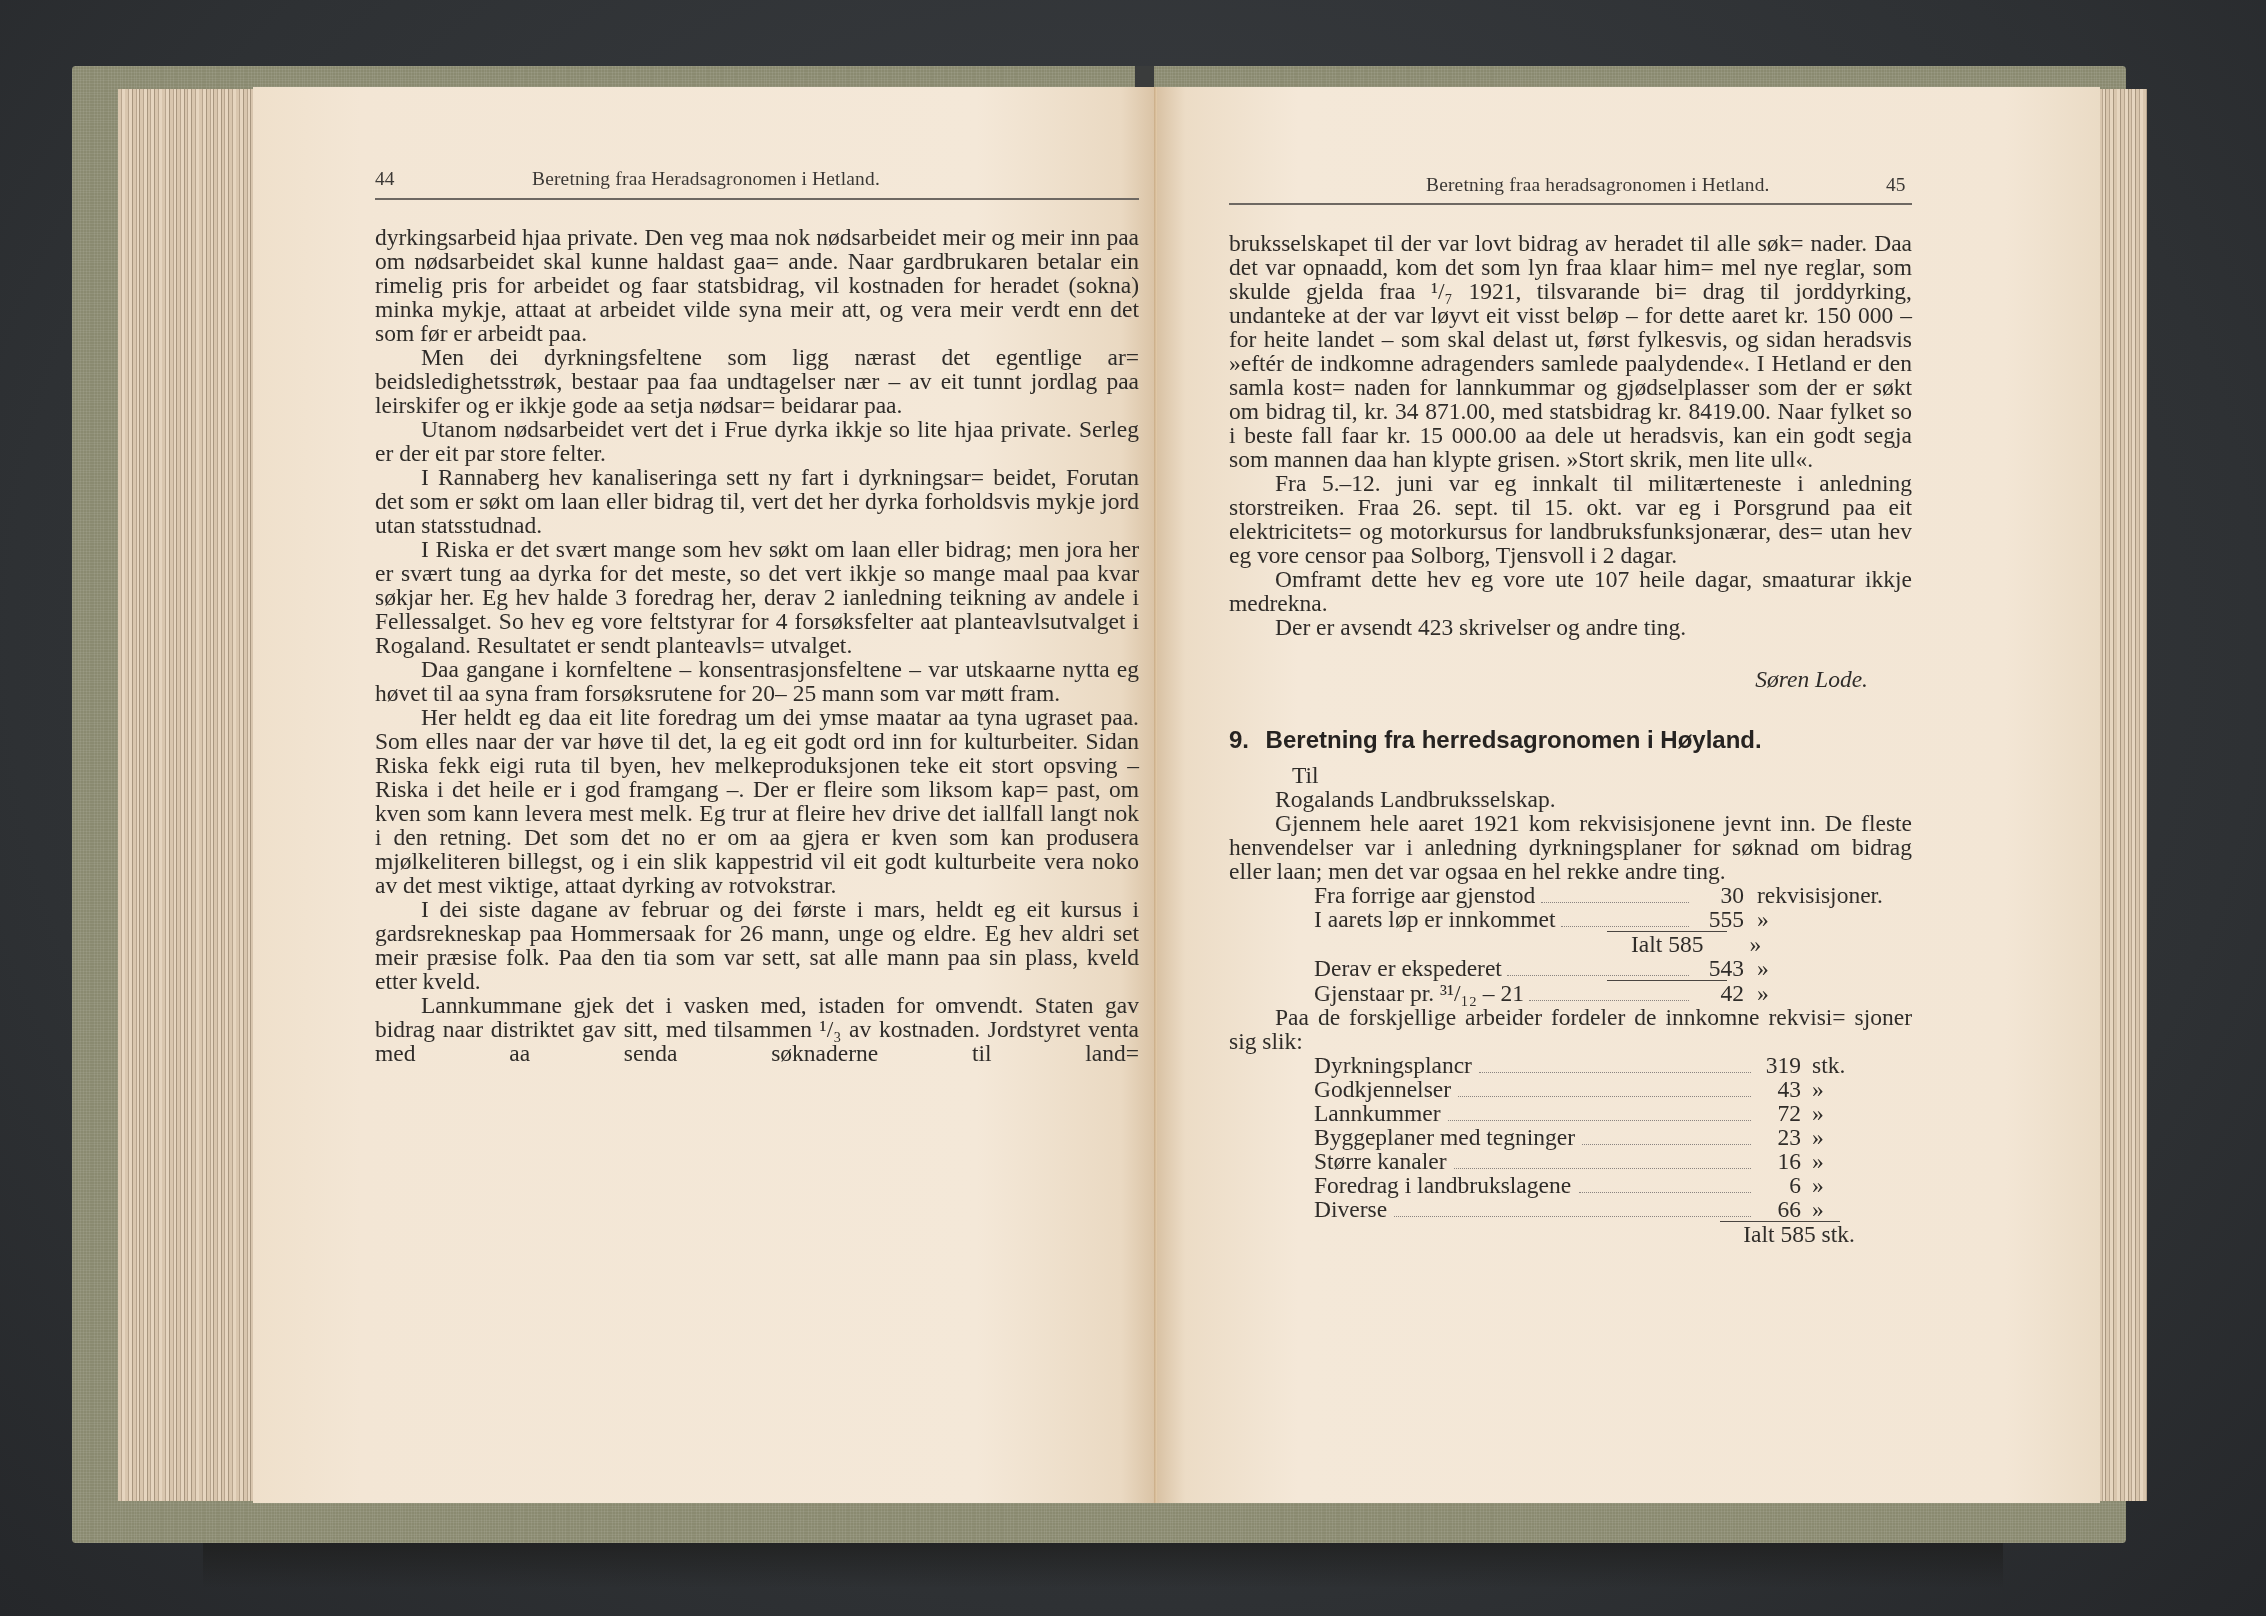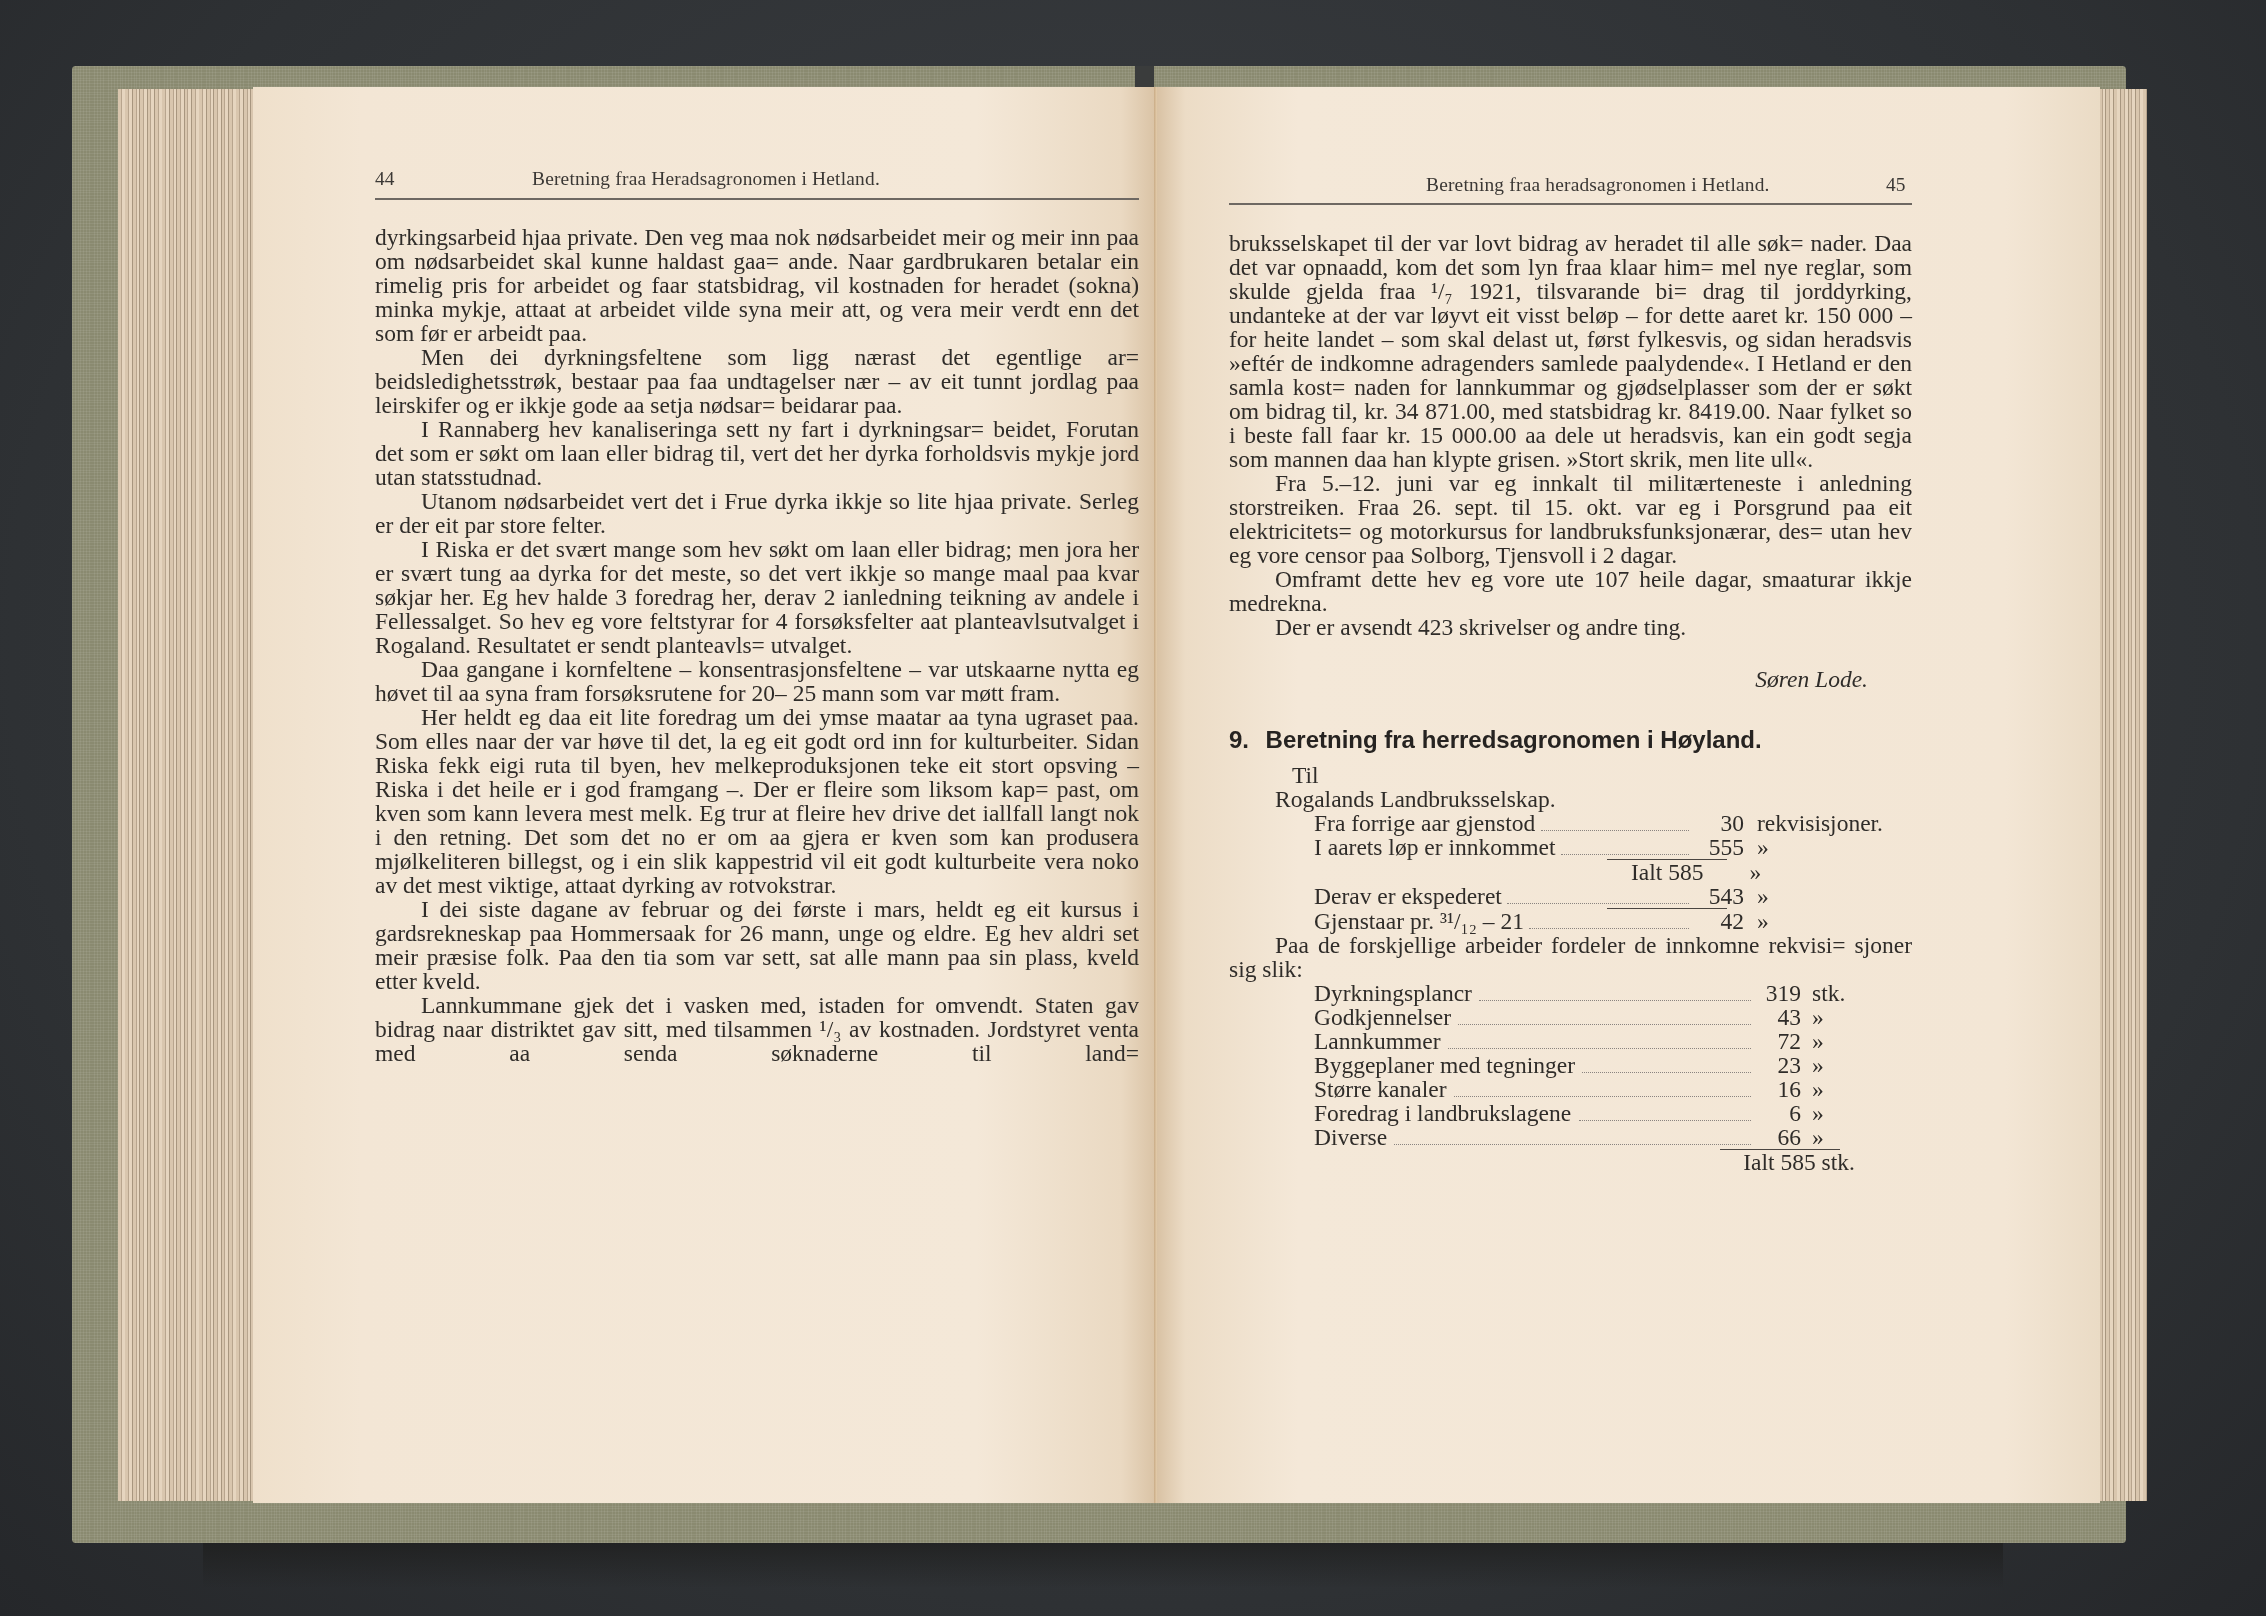--- a/index.html
+++ b/index.html
@@ -103,22 +103,22 @@
 <div class="edges-right"></div>
 
 <div class="page left">
   <div class="folio" style="left:122px; top:81px;">44</div>
   <div class="running-head" style="left:279px; top:81px;">Beretning fraa Heradsagronomen i Hetland.</div>
   <div class="rule" style="left:122px; top:111px; width:764px;"></div>
 
   <div class="column" id="left-col" style="left:122px; top:138px; width:764px;">
       <p class="">dyrkingsarbeid hjaa private. Den veg maa nok nødsarbeidet meir og meir inn paa om nødsarbeidet skal kunne haldast gaa= ande. Naar gardbrukaren betalar ein rimelig pris for arbeidet og faar statsbidrag, vil kostnaden for heradet (sokna) minka mykje, attaat at arbeidet vilde syna meir att, og vera meir verdt enn det som før er arbeidt paa.</p>
       <p class="indent">Men dei dyrkningsfeltene som ligg nærast det egentlige ar= beidsledighetsstrøk, bestaar paa faa undtagelser nær – av eit tunnt jordlag paa leirskifer og er ikkje gode aa setja nødsar= beidarar paa.</p>
+      <p class="indent">Utanom nødsarbeidet vert det i Frue dyrka ikkje so lite hjaa private. Serleg er der eit par store felter.</p>
       <p class="indent">I Rannaberg hev kanaliseringa sett ny fart i dyrkningsar= beidet, Forutan det som er søkt om laan eller bidrag til, vert det her dyrka forholdsvis mykje jord utan statsstudnad.</p>
-      <p class="indent">Utanom nødsarbeidet vert det i Frue dyrka ikkje so lite hjaa private. Serleg er der eit par store felter.</p>
       <p class="indent">I Riska er det svært mange som hev søkt om laan eller bidrag; men jora her er svært tung aa dyrka for det meste, so det vert ikkje so mange maal paa kvar søkjar her. Eg hev halde 3 foredrag her, derav 2 ianledning teikning av andele i Fellessalget. So hev eg vore feltstyrar for 4 forsøksfelter aat planteavlsutvalget i Rogaland. Resultatet er sendt planteavls= utvalget.</p>
       <p class="indent">Daa gangane i kornfeltene – konsentrasjonsfeltene – var utskaarne nytta eg høvet til aa syna fram forsøksrutene for 20– 25 mann som var møtt fram.</p>
       <p class="indent">Her heldt eg daa eit lite foredrag um dei ymse maatar aa tyna ugraset paa. Som elles naar der var høve til det, la eg eit godt ord inn for kulturbeiter. Sidan Riska fekk eigi ruta til byen, hev melkeproduksjonen teke eit stort opsving – Riska i det heile er i god framgang –. Der er fleire som liksom kap= past, om kven som kann levera mest melk. Eg trur at fleire hev drive det iallfall langt nok i den retning. Det som det no er om aa gjera er kven som kan produsera mjølkeliteren billegst, og i ein slik kappestrid vil eit godt kulturbeite vera noko av det mest viktige, attaat dyrking av rotvokstrar.</p>
       <p class="indent">I dei siste dagane av februar og dei første i mars, heldt eg eit kursus i gardsrekneskap paa Hommersaak for 26 mann, unge og eldre. Eg hev aldri set meir præsise folk. Paa den tia som var sett, sat alle mann paa sin plass, kveld etter kveld.</p>
       <p class="indent just-last">Lannkummane gjek det i vasken med, istaden for omvendt. Staten gav bidrag naar distriktet gav sitt, med tilsammen ¹/₃ av kostnaden. Jordstyret venta med aa senda søknaderne til land=</p>
     </div>
 </div>
 
 <div class="gutter"></div>
 
@@ -135,20 +135,21 @@
         <p class="indent">Der er avsendt 423 skrivelser og andre ting.</p>
       </div>
 
     <div class="sig-name">Søren Lode.</div>
 
     <div class="heading">
       <span class="num">9.</span><span>Beretning fra herredsagronomen i Høyland.</span>
     </div>
     <div class="addr1">Til</div>
     <div class="addr2">Rogalands Landbruksselskap.</div>
+    <p class="indent">Gjennem hele aaret 1921 kom rekvisisjonene jevnt inn. De fleste henvendelser var i anledning dyrkningsplaner for søknad om bidrag eller laan; men det var ogsaa en hel rekke andre ting.</p>
 
     <div class="ledger" id="ledger">
         <div class="row">
           <span class="lbl">Fra forrige aar gjenstod</span>
           <span class="dots"></span>
           <span class="num">30</span>
           <span class="unit">rekvisisjoner.</span>
         </div>
         <div class="row">
           <span class="lbl">I aarets løp er innkommet</span>

